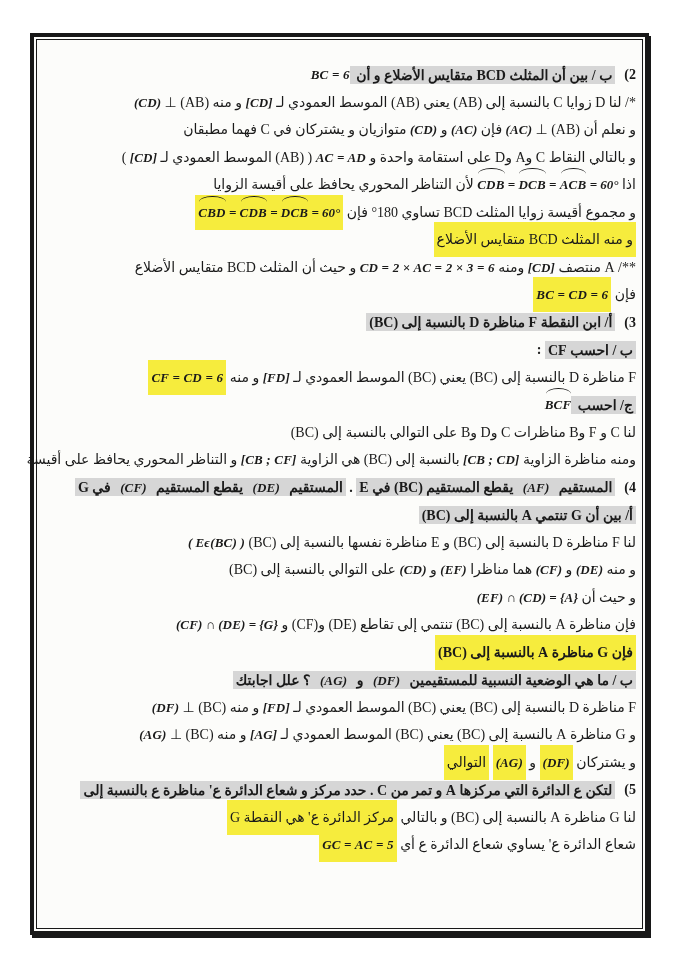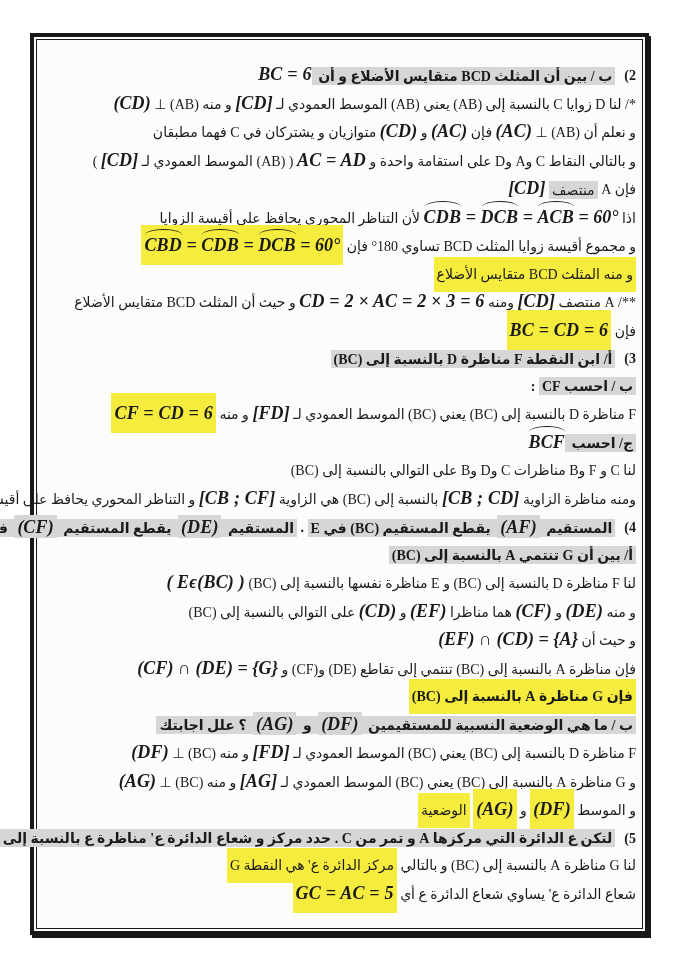--- a/index.html
+++ b/index.html
@@ -13,48 +13,47 @@
     border:4px solid var(--frame,#181818);
     box-shadow: inset 0 0 0 2px var(--page-bg,#fcfcfa), inset 0 0 0 3px var(--frame,#181818),
                 2px 3px 0 0 var(--frame,#181818);
   }
   .content{
     direction:rtl;text-align:right;
     padding:24px 9px 0 6px;
     font-size:14px;color:var(--ink,#1a1a1a);
   }
   .line{line-height:27.5px;white-space:nowrap;}
-  .b{font-weight:bold;}
+  .b{font-weight:bold;font-family:Liberation Serif, serif;}
   .qnum{margin-left:9px;}
   .g{background:var(--grey,#d6d6d6);padding:1.5px 3px;}
   .y{background:var(--hl,#f6ec3d);padding:10px 3px;}
   .m{
     direction:ltr;unicode-bidi:isolate;
     font-family:"Liberation Serif",serif;
-    font-style:italic;font-weight:700;font-size:18px;
+    font-style:italic;font-weight:700;font-size:13px;
     letter-spacing:.2px;
     margin-top:48px;
   }
   .hat{position:relative;display:inline-block;}
   .hat::before{
     content:"";position:absolute;left:1px;right:0;top:-3px;height:5px;
     border-top:1.8px solid currentColor;
     border-radius:50% 50% 0 0 / 100% 100% 0 0;
   }
 </style>
 </head>
 <body>
 
 <div class="page">
   <div class="content">
       <div class="line"><span class="b qnum">2)</span><span class="b g">ب / بين أن المثلث BCD متقايس الأضلاع و أن </span><span class=""> </span><span class="m">BC = 6</span></div>
       <div class="line"><span class="">*/ لنا D زوايا C بالنسبة إلى (AB) يعني (AB) الموسط العمودي لـ </span><span class="m">[CD]</span><span class=""> و منه (AB) ⊥ </span><span class="m">(CD)</span></div>
       <div class="line"><span class="">و نعلم أن (AB) ⊥ </span><span class="m">(AC)</span><span class=""> فإن </span><span class="m">(AC)</span><span class=""> و </span><span class="m">(CD)</span><span class=""> متوازيان و يشتركان في C فهما مطبقان</span></div>
       <div class="line"><span class="">و بالتالي النقاط C وA وD على استقامة واحدة و </span><span class="m">AC = AD</span><span class=""> ( (AB) الموسط العمودي لـ </span><span class="m">[CD]</span><span class=""> )</span></div>
-      <div class="line"><span class="">فإن A </span><span class="g">منتصف</span><span class=""> </span><span class="m">[CD]</span></div>
       <div class="line"><span class="">اذا </span><span class="m"><span class="hat">CDB</span><span> = </span><span class="hat">DCB</span><span> = </span><span class="hat">ACB</span><span> = 60°</span></span><span class=""> لأن التناظر المحوري يحافظ على أقيسة الزوايا</span></div>
       <div class="line"><span class="">و مجموع أقيسة زوايا المثلث BCD تساوي 180° فإن </span><span class="m y"><span class="hat">CBD</span><span> = </span><span class="hat">CDB</span><span> = </span><span class="hat">DCB</span><span> = 60°</span></span></div>
       <div class="line"><span class="y">و منه المثلث BCD متقايس الأضلاع</span></div>
       <div class="line"><span class="">**/ A منتصف </span><span class="m">[CD]</span><span class=""> ومنه </span><span class="m">CD = 2 × AC = 2 × 3 = 6</span><span class=""> و حيث أن المثلث BCD متقايس الأضلاع</span></div>
       <div class="line"><span class="">فإن </span><span class="m y">BC = CD = 6</span></div>
       <div class="line"><span class="b qnum">3)</span><span class="b g">أ/ ابن النقطة F مناظرة D بالنسبة إلى (BC)</span></div>
       <div class="line"><span class="b g">ب / احسب CF</span><span class="b"> :</span></div>
       <div class="line"><span class="">F مناظرة D بالنسبة إلى (BC) يعني (BC) الموسط العمودي لـ </span><span class="m">[FD]</span><span class=""> و منه </span><span class="m y">CF = CD = 6</span></div>
       <div class="line"><span class="b g">ج/ احسب </span><span class=""> </span><span class="m"><span class="hat">BCF</span></span></div>
       <div class="line"><span class="">لنا C و F وB مناظرات C وD وB على التوالي بالنسبة إلى (BC)</span></div>
@@ -62,18 +61,18 @@
       <div class="line"><span class="b qnum">4)</span><span class="b g">المستقيم </span><span class="m g">(AF)</span><span class="b g"> يقطع المستقيم (BC) في E</span><span class="b"> . </span><span class="b g">المستقيم </span><span class="m g">(DE)</span><span class="b g"> يقطع المستقيم </span><span class="m g">(CF)</span><span class="b g"> في G</span></div>
       <div class="line"><span class="b g">أ/ بين أن G تنتمي A بالنسبة إلى (BC)</span></div>
       <div class="line"><span class="">لنا F مناظرة D بالنسبة إلى (BC) و E مناظرة نفسها بالنسبة إلى (BC) </span><span class="m">( Eϵ(BC) )</span></div>
       <div class="line"><span class="">و منه </span><span class="m">(DE)</span><span class=""> و </span><span class="m">(CF)</span><span class=""> هما مناظرا </span><span class="m">(EF)</span><span class=""> و </span><span class="m">(CD)</span><span class=""> على التوالي بالنسبة إلى (BC)</span></div>
       <div class="line"><span class="">و حيث أن </span><span class="m">(EF) ∩ (CD) = {A}</span></div>
       <div class="line"><span class="">فإن مناظرة A بالنسبة إلى (BC) تنتمي إلى تقاطع (DE) و(CF) و </span><span class="m">(CF) ∩ (DE) = {G}</span></div>
       <div class="line"><span class="b y">فإن G مناظرة A بالنسبة إلى (BC)</span></div>
       <div class="line"><span class="b g">ب / ما هي الوضعية النسبية للمستقيمين </span><span class="m g">(DF)</span><span class="b g"> و </span><span class="m g">(AG)</span><span class="b g"> ؟ علل اجابتك</span></div>
       <div class="line"><span class="">F مناظرة D بالنسبة إلى (BC) يعني (BC) الموسط العمودي لـ </span><span class="m">[FD]</span><span class=""> و منه (BC) ⊥ </span><span class="m">(DF)</span></div>
       <div class="line"><span class="">و G مناظرة A بالنسبة إلى (BC) يعني (BC) الموسط العمودي لـ </span><span class="m">[AG]</span><span class=""> و منه (BC) ⊥ </span><span class="m">(AG)</span></div>
-      <div class="line"><span class="">و الموسط </span><span class="m y">(DF)</span><span class=""> و </span><span class="m y">(AG)</span><span class=""> </span><span class="y">الوضعية</span></div>
+      <div class="line"><span class="">و يشتركان </span><span class="m y">(DF)</span><span class=""> و </span><span class="m y">(AG)</span><span class=""> </span><span class="y">التوالي</span></div>
       <div class="line"><span class="b qnum">5)</span><span class="b g">لتكن ع الدائرة التي مركزها A و تمر من C . حدد مركز و شعاع الدائرة ع' مناظرة ع بالنسبة إلى </span></div>
       <div class="line"><span class="">لنا G مناظرة A بالنسبة إلى (BC) و بالتالي </span><span class="y">مركز الدائرة ع' هي النقطة G</span></div>
       <div class="line"><span class="">شعاع الدائرة ع' يساوي شعاع الدائرة ع أي </span><span class="m y">GC = AC = 5</span></div>
     </div>
 </div>
 
 </body></html>

